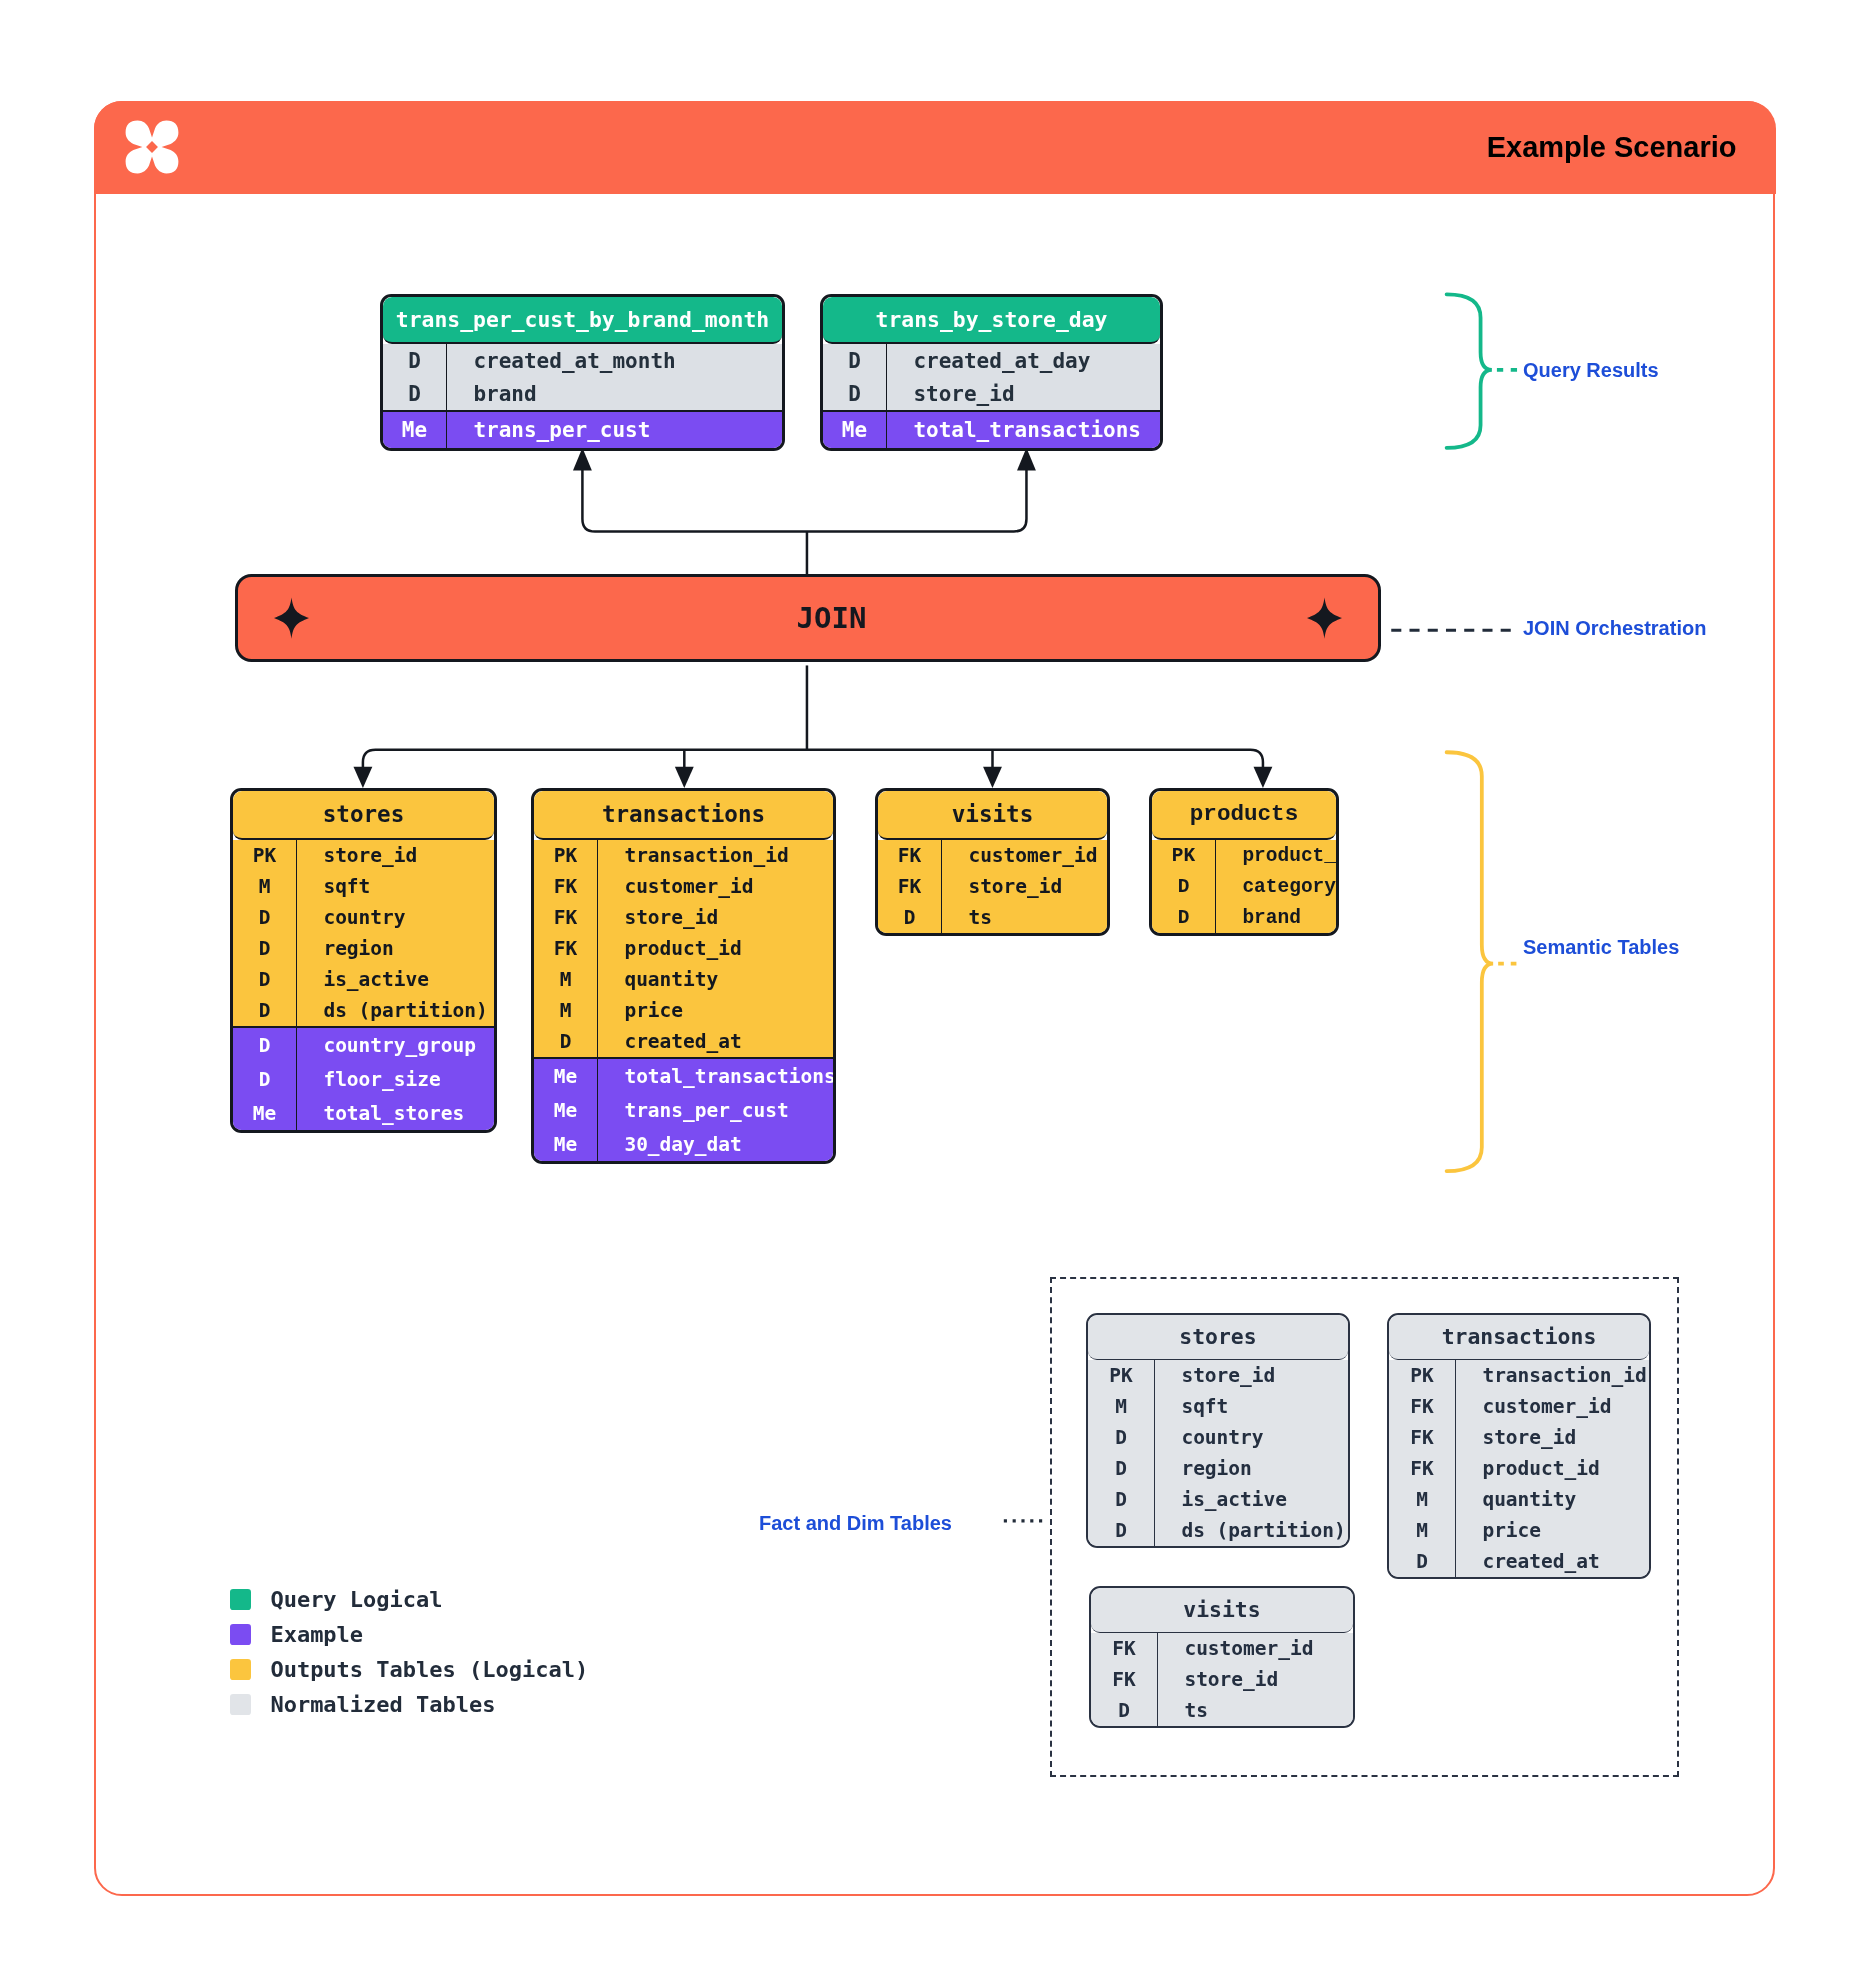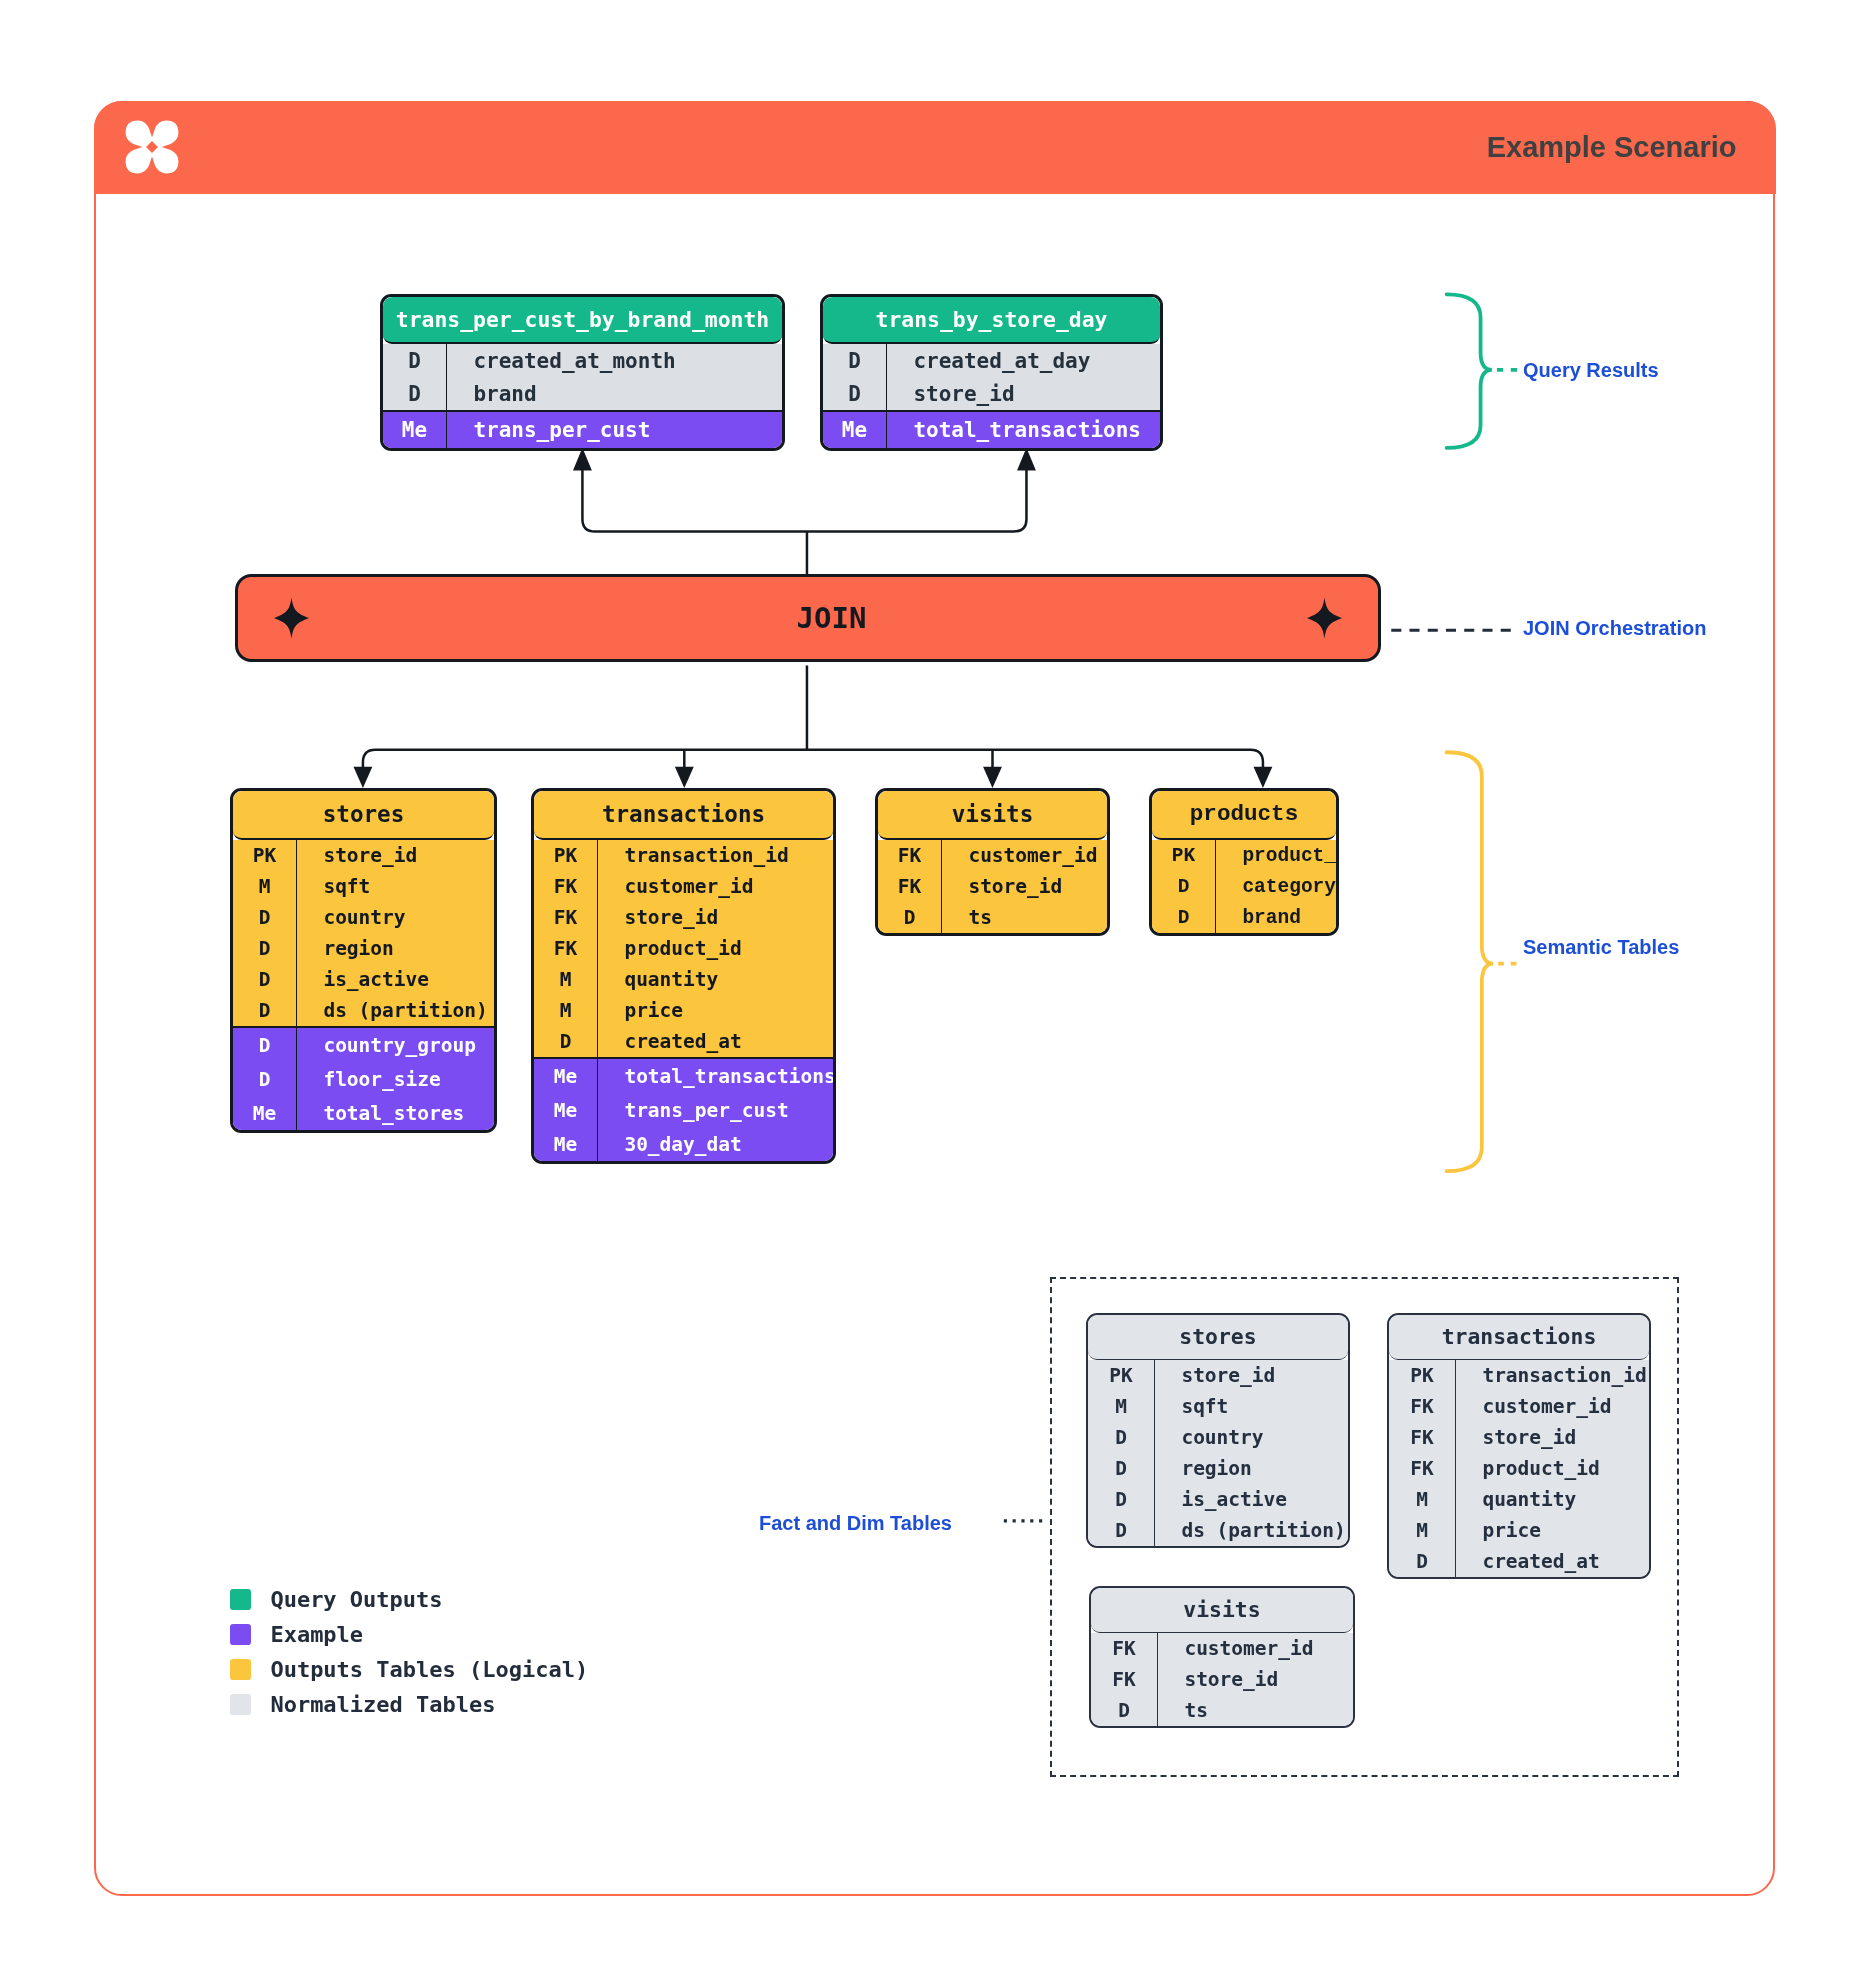--- a/index.html
+++ b/index.html
@@ -5,21 +5,21 @@
   html,body{margin:0;padding:0;background:#ffffff;}
   body{width:1868px;height:1985px;position:relative;font-family:"Liberation Sans",sans-serif;}
 
   
   .card{position:absolute;left:94px;top:101px;width:1677px;height:1791px;
         background:#fff;border:2.5px solid #FC684C;border-radius:28px;}
   .card-header{position:absolute;left:-2.5px;top:-2.5px;width:1682px;height:93px;
         background:#FC684C;border-radius:28px 28px 0 0;display:flex;align-items:center;
         padding:0;box-sizing:border-box;}
   .logo-wrap{margin-left:28px;width:60px;height:60px;}
-  .hdr-title{margin-left:auto;margin-right:39px;font-size:29px;font-weight:bold;color:#404040;}
+  .hdr-title{margin-left:auto;margin-right:39px;font-size:29px;font-weight:bold;color:#000000;}
 
   
   .tbl{position:absolute;border:3.1px solid #14181F;border-radius:11.3px;overflow:hidden;
        font-family:"DejaVu Sans Mono",monospace;font-weight:bold;box-sizing:border-box;
        background:#fff;}
   .tbl .head{text-align:center;border-bottom:2.5px solid #14181F;border-radius:9px;}
   .row{display:flex;align-items:center;}
   .row .k{flex:0 0 63px;width:63px;text-align:center;border-right:1.9px solid #14181F;
           align-self:stretch;display:flex;align-items:center;justify-content:center;}
   .row .f{padding-left:26.4px;white-space:nowrap;}
@@ -358,21 +358,21 @@
 </div>
 
 <div class="lbl" style="left:1523px;top:353px;">Query Results</div>
 <div class="lbl" style="left:1523px;top:611px;width:208px;">JOIN Orchestration</div>
 <div class="lbl" style="left:1523px;top:930px;width:170px;">Semantic Tables</div>
 <div class="lbl" style="left:717px;top:1506px;width:277px;text-align:center;">Fact and Dim Tables</div>
 
 <div class="legend">
   <div class="legend-row">
     <span class="swatch" style="background: rgb(20, 184, 138);"></span>
-    <span class="legend-label">Query Outputs</span>
+    <span class="legend-label">Query Logical</span>
   </div>
   <div class="legend-row">
     <span class="swatch" style="background: rgb(123, 76, 242);"></span>
     <span class="legend-label">Example</span>
   </div>
   <div class="legend-row">
     <span class="swatch" style="background: rgb(251, 197, 62);"></span>
     <span class="legend-label">Outputs Tables (Logical)</span>
   </div>
   <div class="legend-row">

